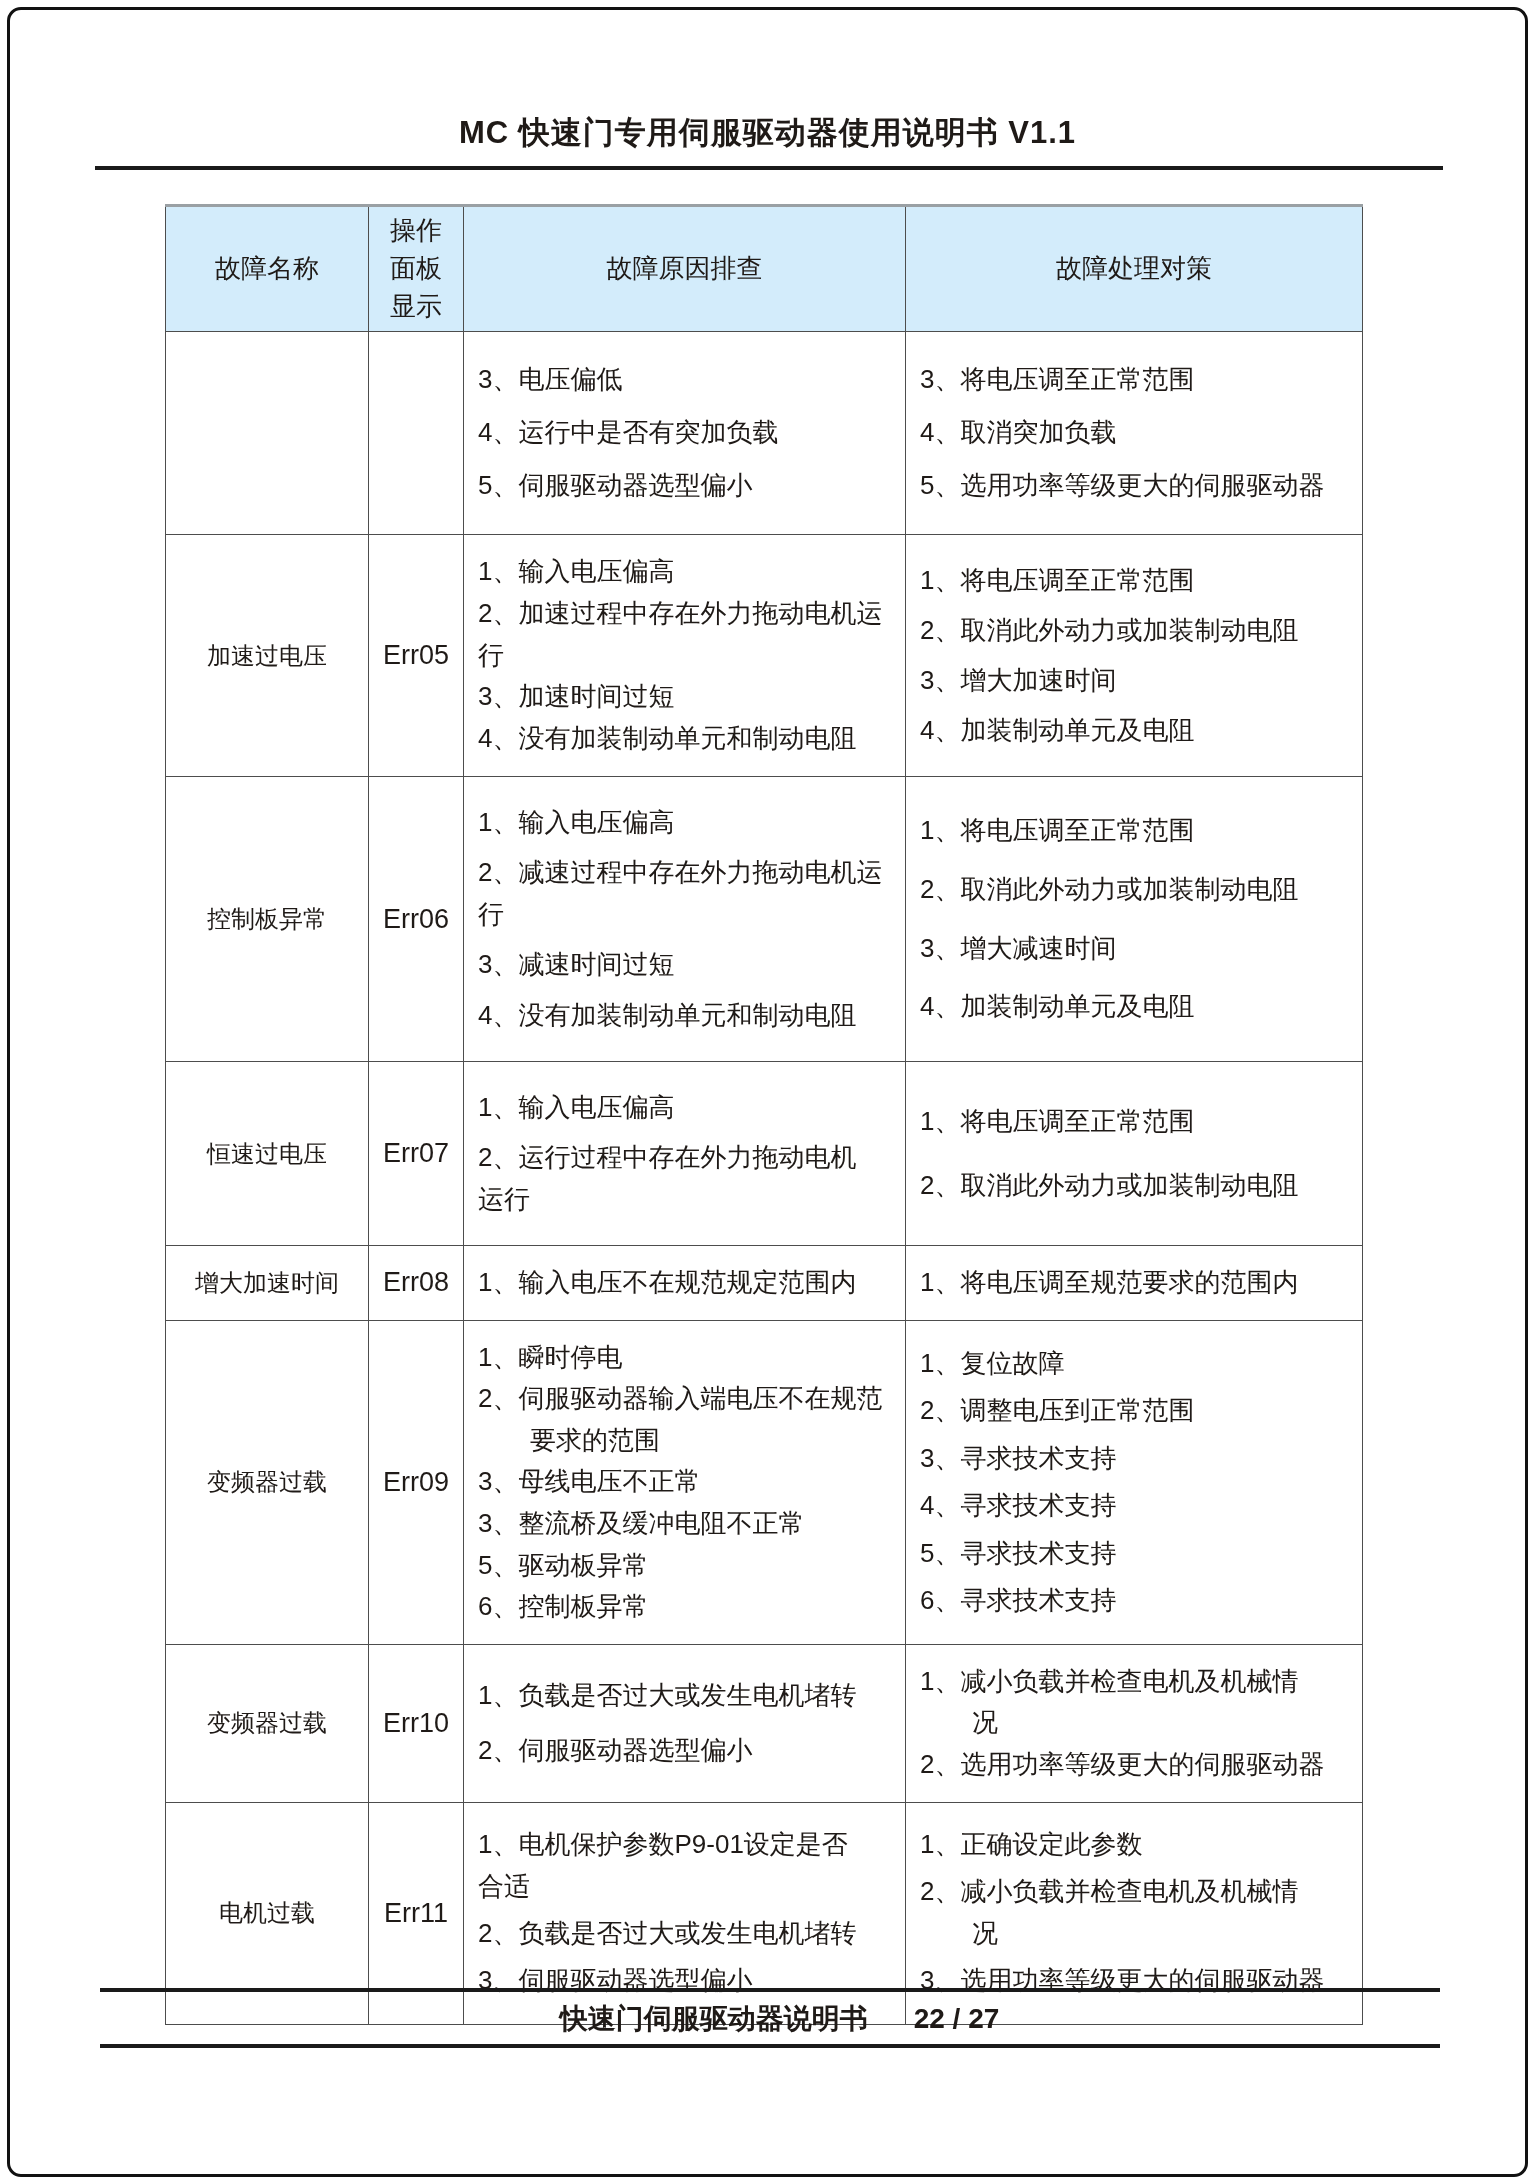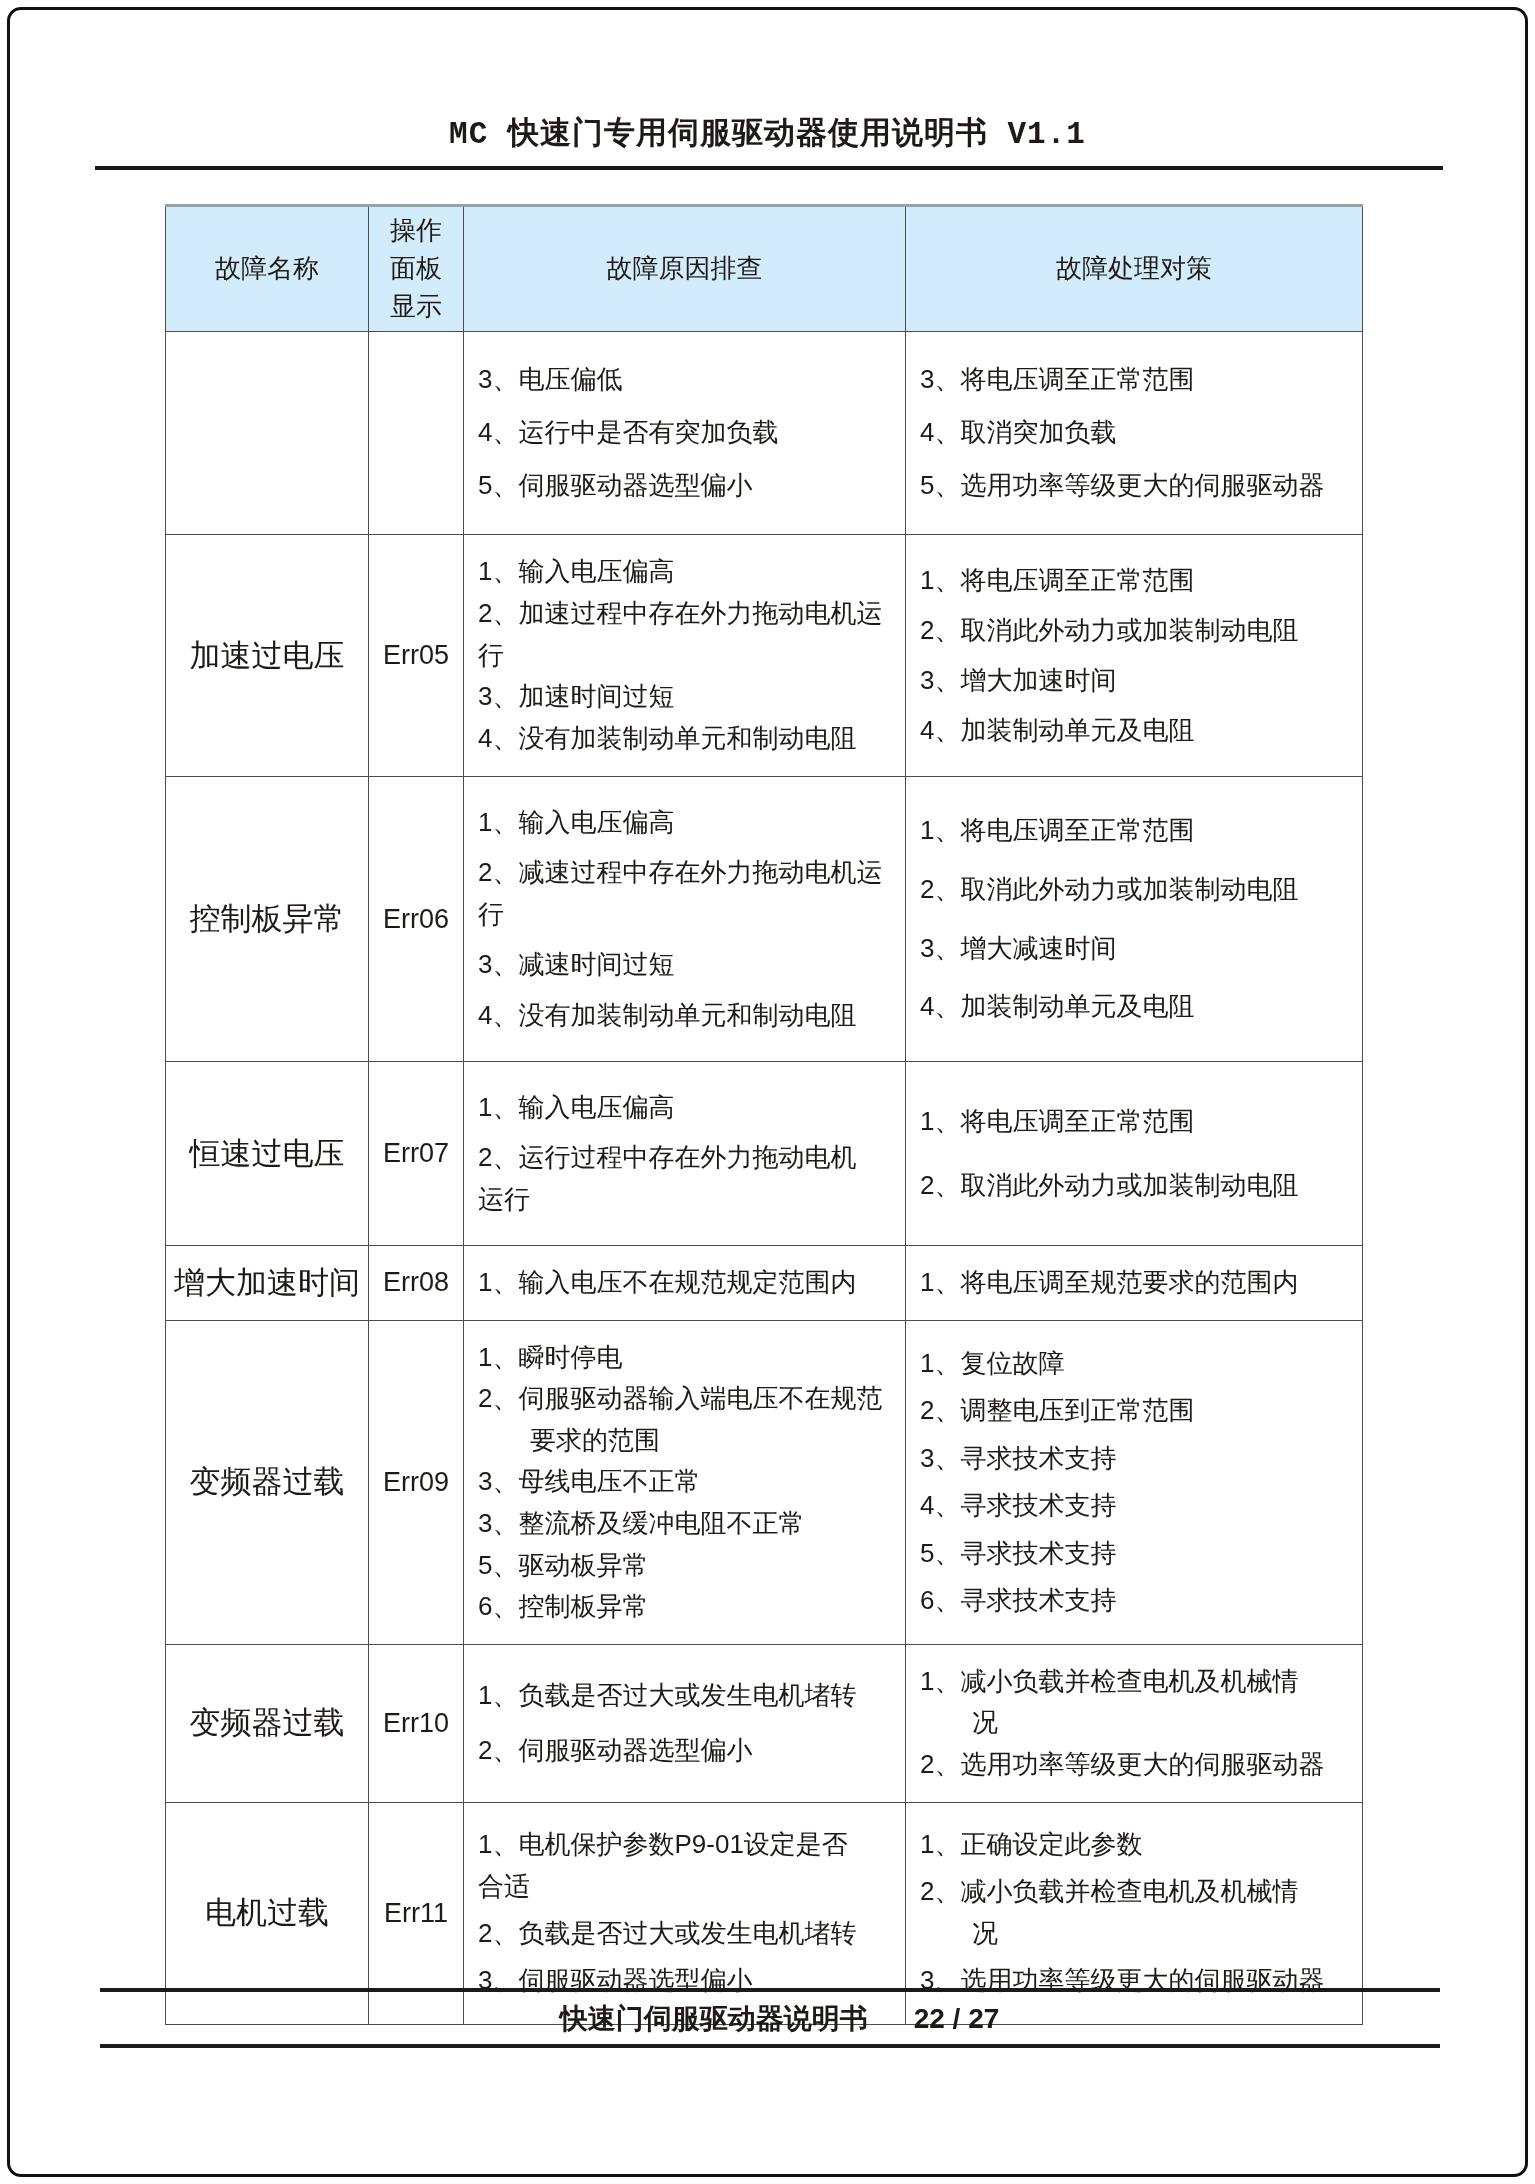--- a/index.html
+++ b/index.html
@@ -19,21 +19,21 @@
     overflow:hidden;
   }
   .page-frame{
     position:absolute;left:7px;top:7px;right:7px;bottom:7px;
     border:3px solid var(--frame-border);
     border-radius:14px;
   }
   .doc-title{
     position:absolute;top:112px;left:0;width:100%;
     text-align:center;
-    font-family:Liberation Mono, monospace;
+    font-family:Liberation Sans, sans-serif;
     font-size:31px;font-weight:bold;letter-spacing:1px;
   }
   .header-rule{
     position:absolute;top:166px;left:95px;width:1348px;height:4px;
     background:#1a1a1a;
   }
   table.fault-table{
     position:absolute;left:165px;top:204px;
     width:1197px;
     border-collapse:collapse;
@@ -58,21 +58,21 @@
   .fault-table tbody tr:nth-child(2){height:242px;}
   .fault-table tbody tr:nth-child(3){height:285px;}
   .fault-table tbody tr:nth-child(4){height:184px;}
   .fault-table tbody tr:nth-child(5){height:57px;}
   .fault-table tbody tr:nth-child(6){height:298px;}
   .fault-table tbody tr:nth-child(7){height:140px;}
   .fault-table tbody tr:nth-child(8){height:222px;}
   .fault-table td{height:inherit;}
   .c-name{
     text-align:center;
-    font-size:31px;
+    font-size:24px;
     padding:0 6px;
   }
   .c-code{
     text-align:center;
     font-size:27px;
     font-family:"Liberation Sans","DejaVu Sans",sans-serif;
     margin-left:16px;
   }
   .c-cause,.c-action{padding:16px 14px;}
   .items{

